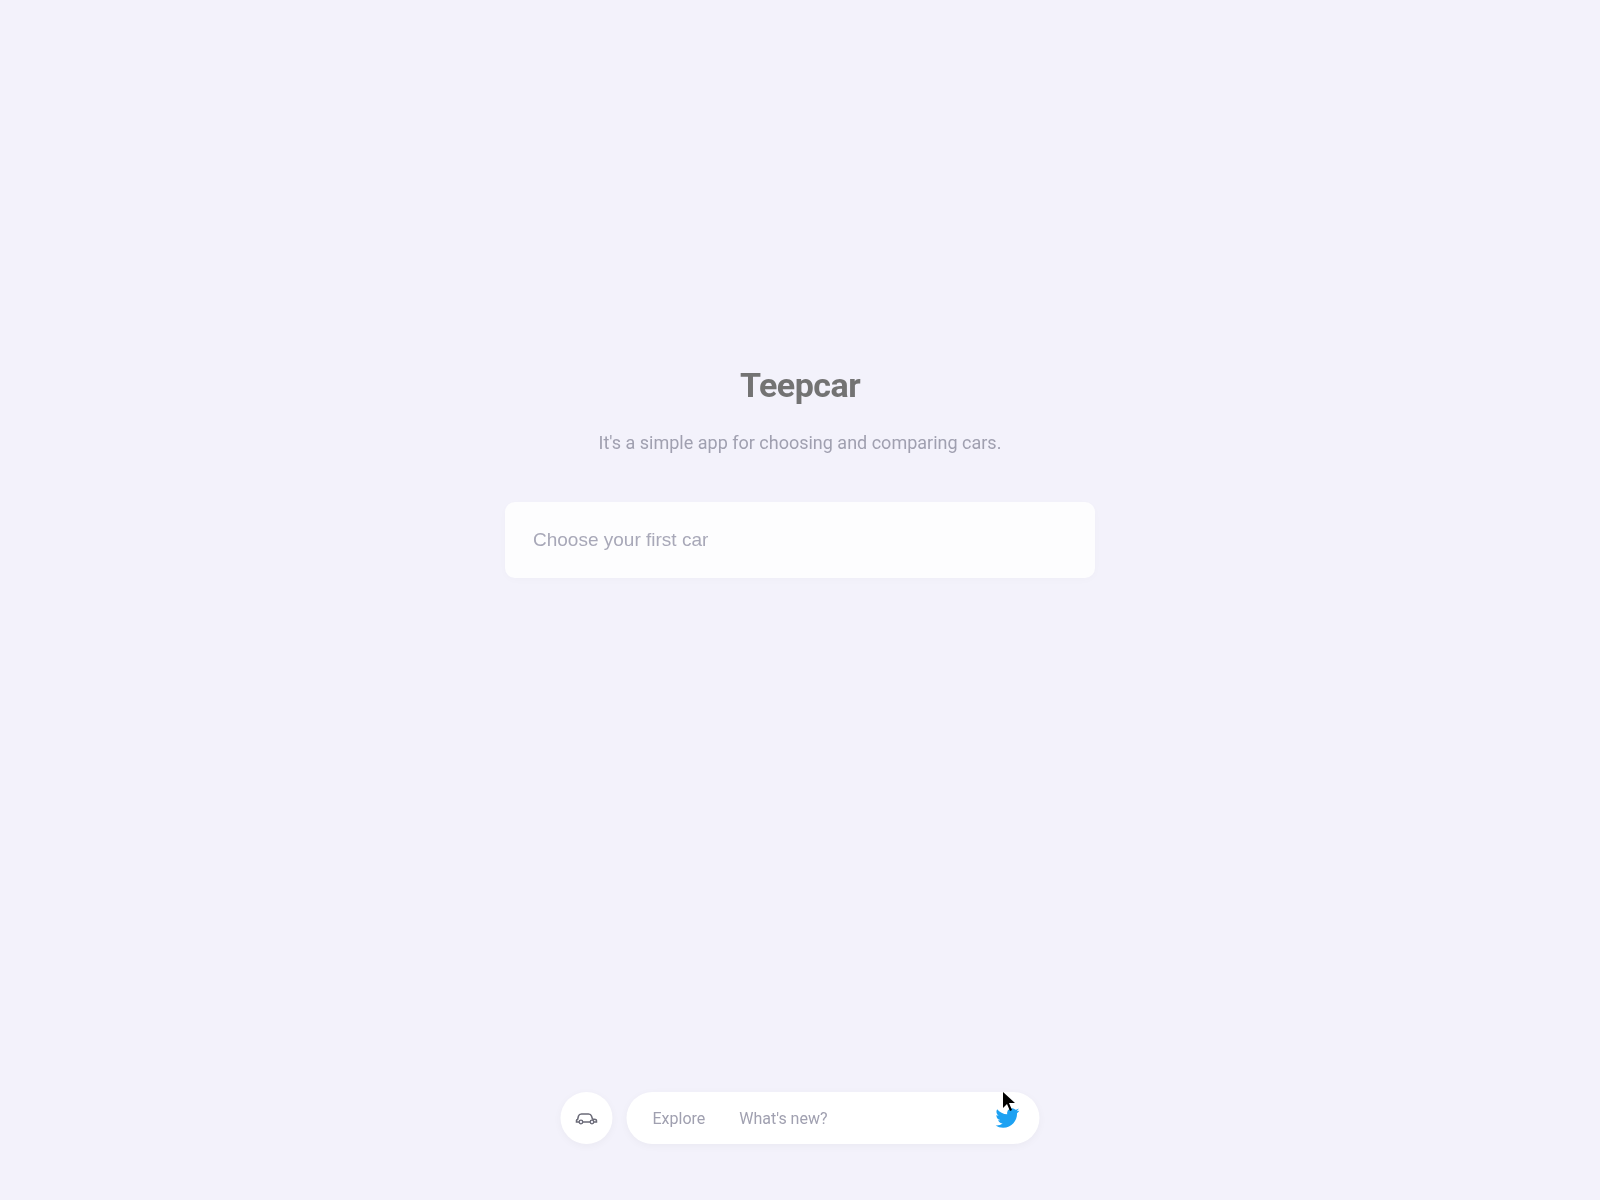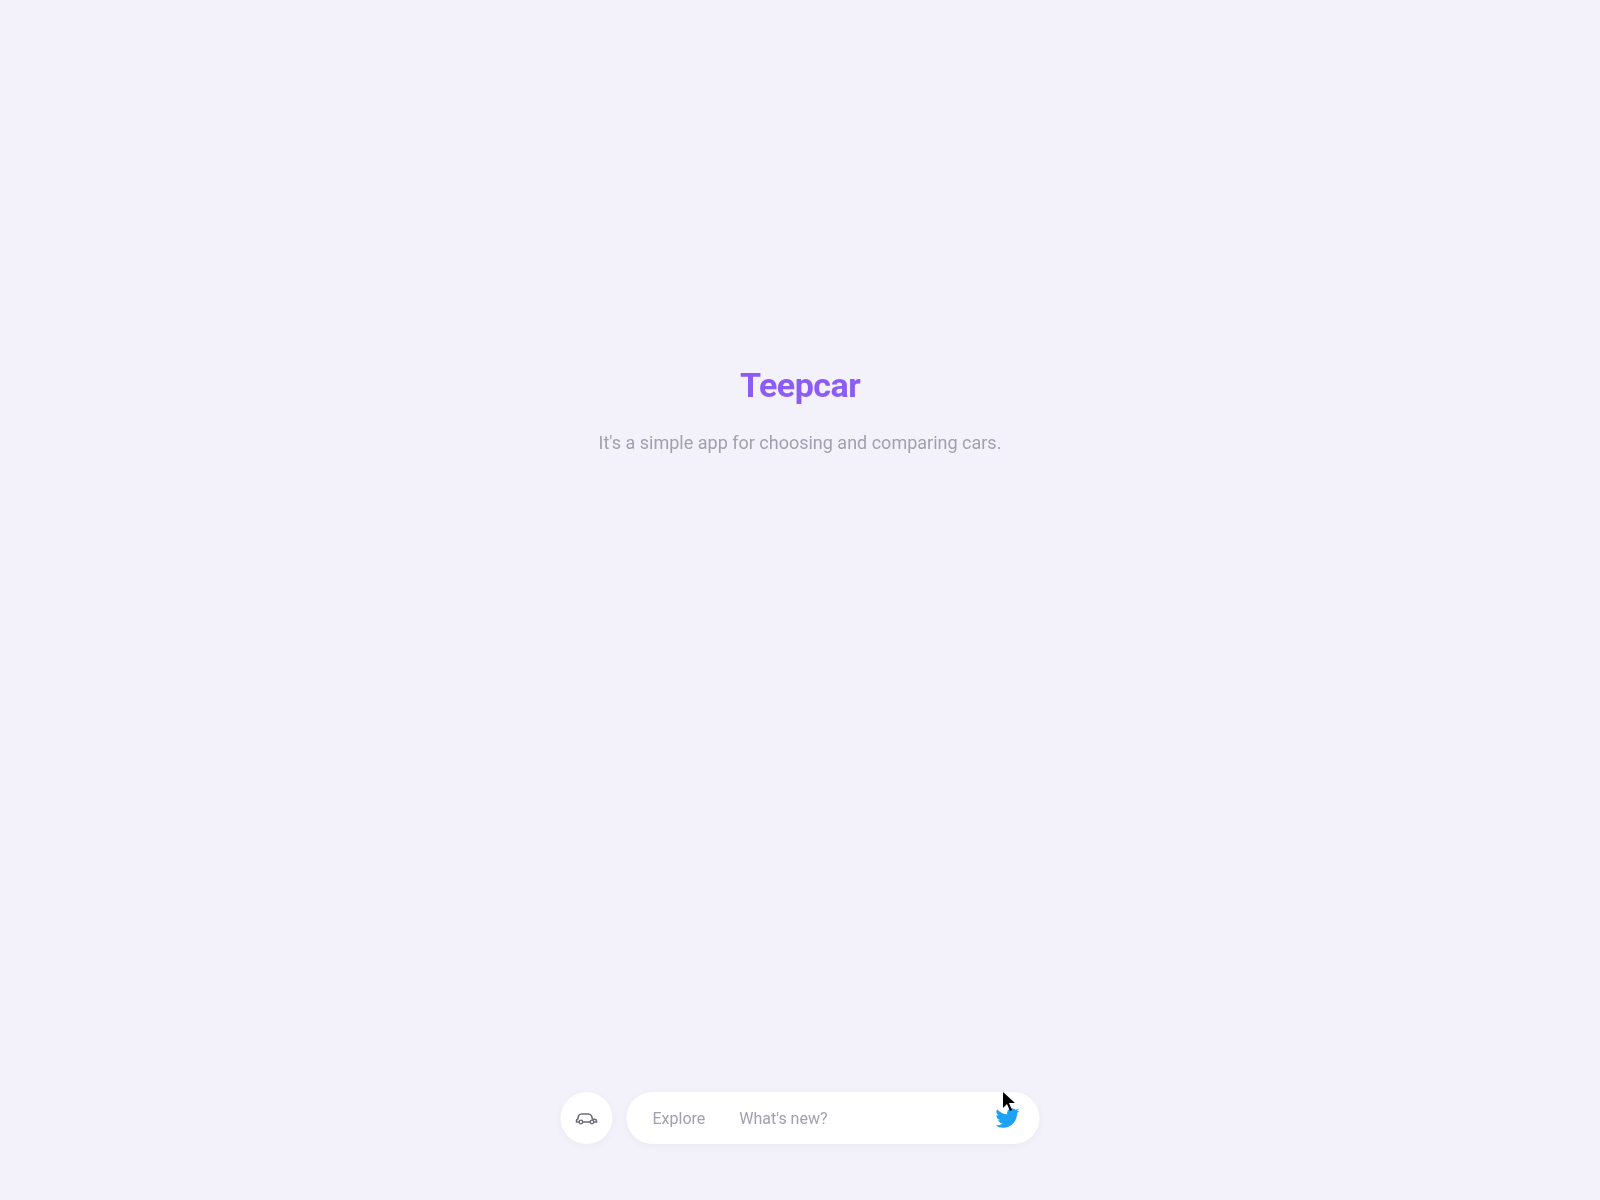--- a/index.html
+++ b/index.html
@@ -21,21 +21,21 @@
       left: 50%;
       transform: translateX(-50%);
       display: flex;
       flex-direction: column;
       align-items: center;
       width: 100%;
     }
     .title {
       font-size: 34px;
       font-weight: 700;
-      color: #8b5cf6;
+      color: #737373;
       margin-bottom: 24px;
       letter-spacing: -0.5px;
     }
     .subtitle {
       font-size: 18px;
       color: #a0a0b0;
       text-align: center;
       line-height: 1.6;
       margin-bottom: 44px;
     }
@@ -116,20 +116,23 @@
     }
   </style>
 </head>
 <body>
 
 <div class="main-content">
   <h1 class="title">Teepcar</h1>
   <div class="subtitle">
     <span class="subtitle-line">It's a simple app for choosing and comparing cars.</span>
   </div>
+  <div class="input-container">
+    <input type="text" class="car-input" placeholder="Choose your first car" style="">
+  </div>
 </div>
 
 <div class="bottom-bar">
   <div class="logo-circle">
     <svg class="car-icon" viewBox="0 0 24 14" fill="none">
       <path d="M3 9 L4 5 C4.5 3.5 5.5 3 7 3 L14 3 C15.5 3 16.5 3.5 17 5 L18 8 L21 8.5 C21.5 8.6 22 9 22 9.5 L22 11 L2 11 L2 9.5 C2 9 2.5 8.6 3 8.5 L3 9 Z" stroke="#6b6b78" stroke-width="1.5" fill="none"></path>
       <circle cx="6.5" cy="11" r="1.8" fill="#f3f2fb" stroke="#6b6b78" stroke-width="1.3"></circle>
       <circle cx="17.5" cy="11" r="1.8" fill="#f3f2fb" stroke="#6b6b78" stroke-width="1.3"></circle>
     </svg>
   </div>

